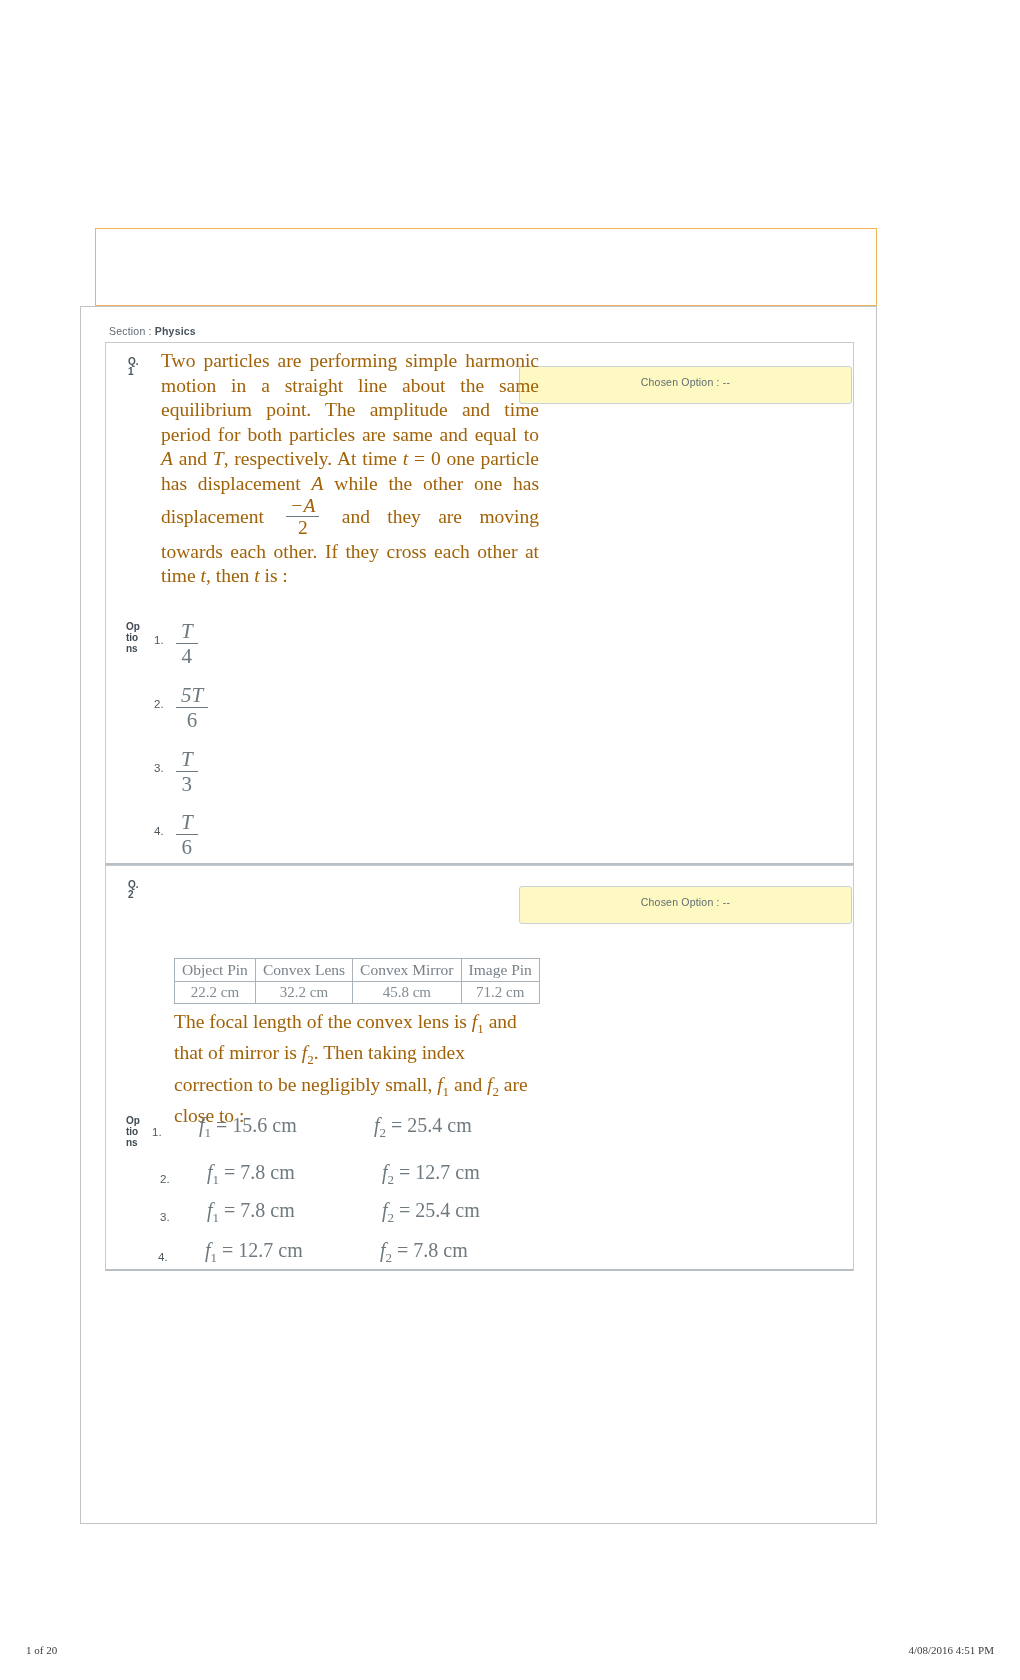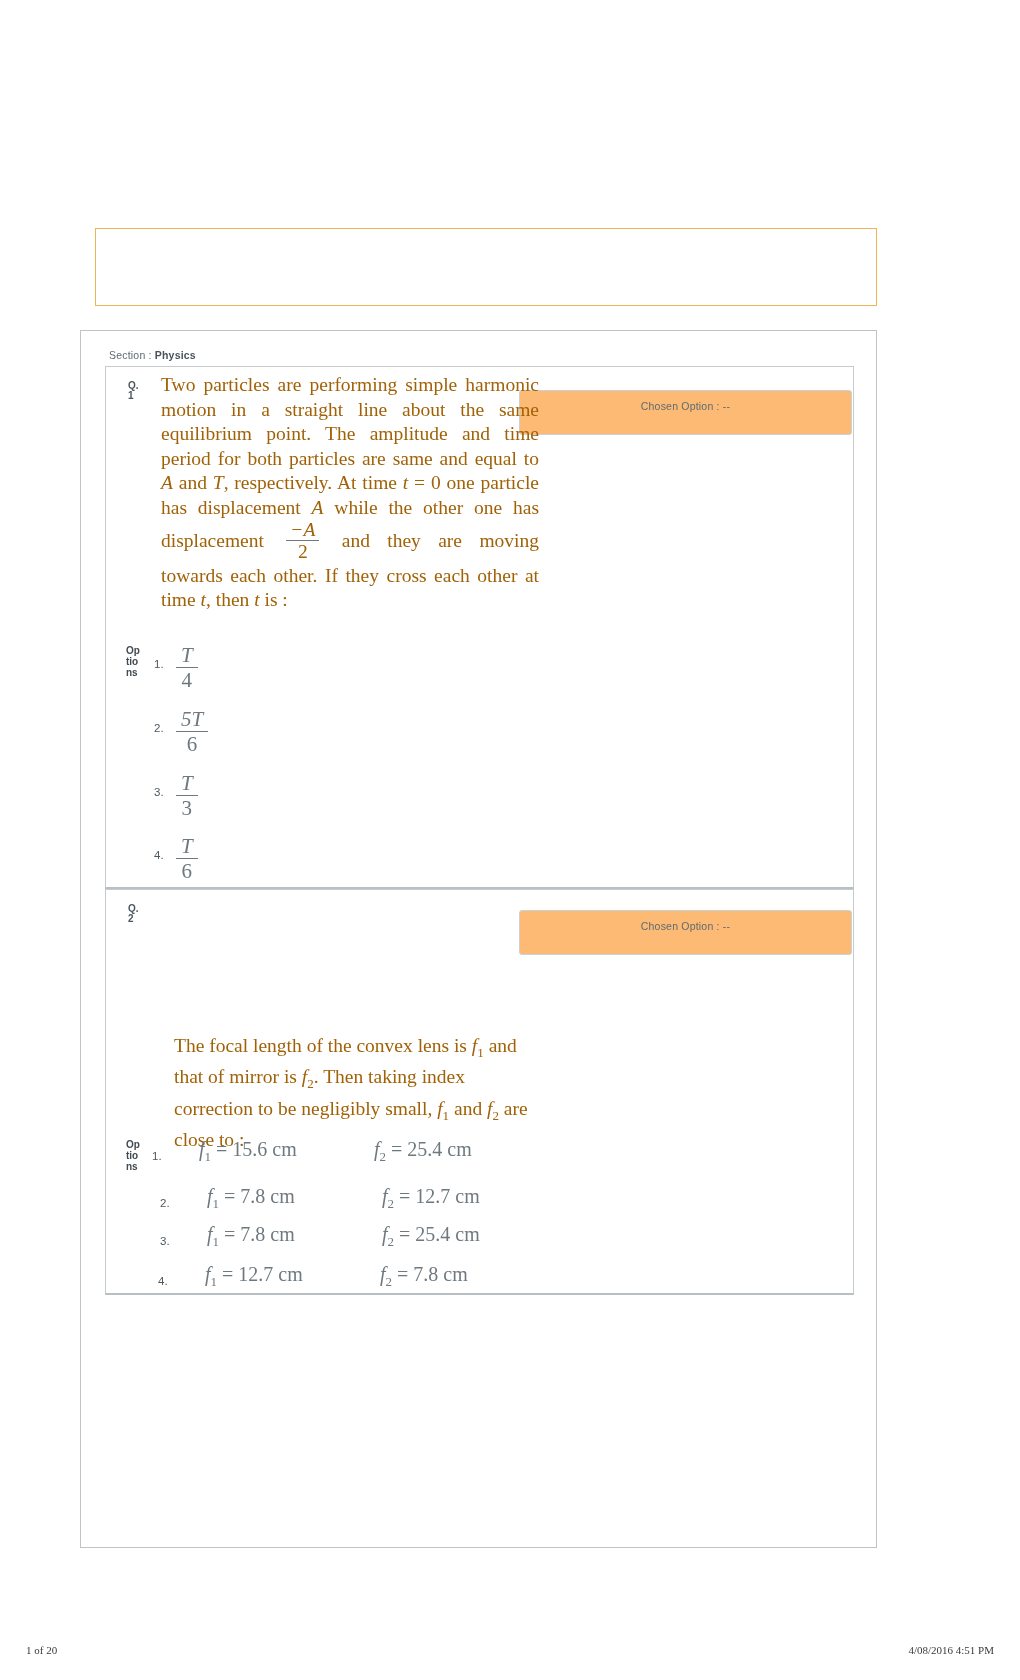--- a/index.html
+++ b/index.html
@@ -25,21 +25,21 @@
     border: 1px solid #f0b357;
     border-top: 1px solid #f0b357;
     background: #ffffff;
     box-sizing: border-box;
   }
 
   
   .sheet {
     position: absolute;
     left: 80px;
-    top: 330px;
+    top: 306px;
     width: 797px;
     height: 1218px;
     border: 1px solid #bfc4c7;
     background: #ffffff;
     box-sizing: border-box;
   }
 
   .section-label {
     position: absolute;
     left: 28px;
@@ -126,24 +126,24 @@
     display: block;
     border-top: 1.3px solid #6e797f;
     padding: 1px 4px 0 4px;
     font-style: normal;
   }
 
   
   .chosen-box {
     position: absolute;
     width: 333px;
-    height: 45px;
+    height: 38px;
     border: 1px solid #c9d2d6;
     border-radius: 3px;
-    background: #fdba74;
+    background: #fef9c3;
     box-sizing: border-box;
     text-align: center;
     font-size: 10.5px;
     color: #5d6a72;
     line-height: 31px;
     letter-spacing: .2px;
   }
   #q1-chosen { left: 413px; top: 23px; }
   #q2-chosen { left: 413px; top: 20px; }
 
@@ -289,20 +289,36 @@
   <div class="qblock" id="q2-block">
 
     <div class="q-num">
       <span>Q.</span>
       <span>2</span>
     </div>
 
     <div class="chosen-box" id="q2-chosen">Chosen Option : --</div>
 
 
+    <table class="data-table">
+      <tbody>
+          <tr>
+        <td>Object Pin</td>
+        <td>Convex Lens</td>
+        <td>Convex Mirror</td>
+        <td>Image Pin</td>
+      </tr>
+      <tr class="vals">
+        <td>22.2 cm</td>
+        <td>32.2 cm</td>
+        <td>45.8 cm</td>
+        <td>71.2 cm</td>
+      </tr>
+    </tbody>
+      </table>
 
     <div class="q-body" style="top:144px;"><span>The focal length of the convex lens is </span><span class="itf">f</span><span class="sub">1</span><span> and that of mirror is </span><span class="itf">f</span><span class="sub">2</span><span>. Then taking index correction to be negligibly small,  </span><span class="itf">f</span><span class="sub">1</span><span> and </span><span class="itf">f</span><span class="sub">2</span><span> are close to :</span></div>
 
     <div class="opt-label" style="top:243px;">
       <span>Op</span>
       <span>tio</span>
       <span>ns</span>
     </div>
 
     <div class="option-row" style="left:46px; top:260px;">

